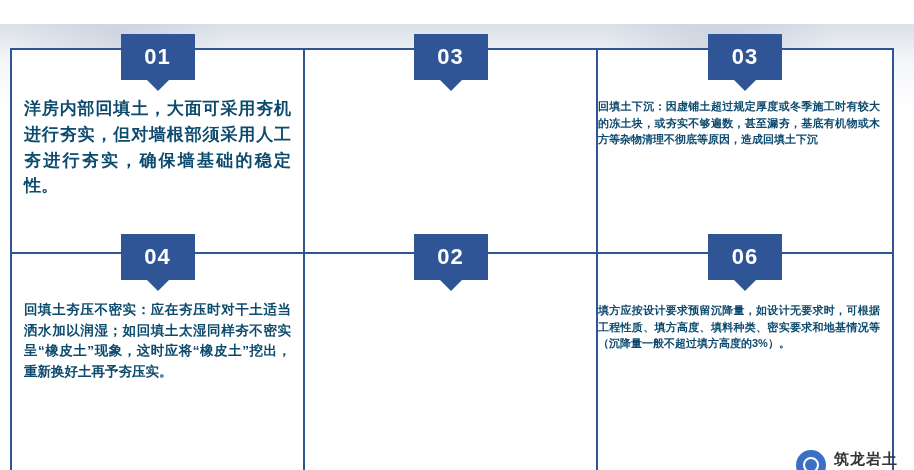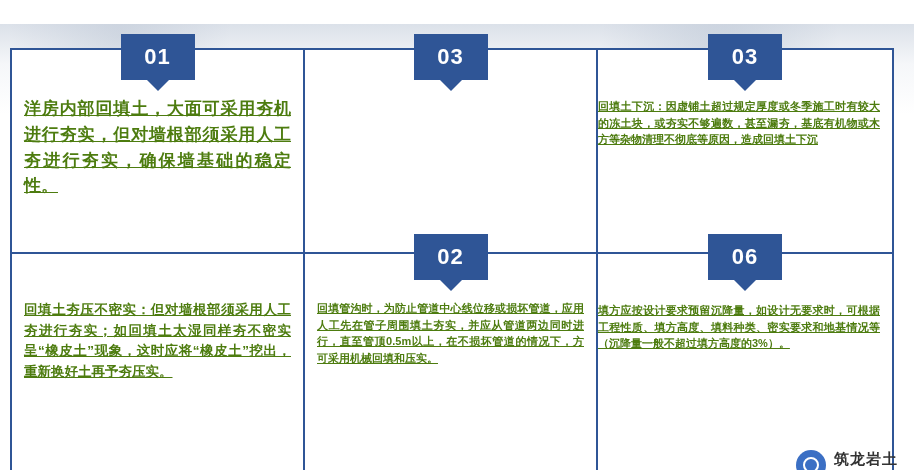--- a/index.html
+++ b/index.html
@@ -78,25 +78,24 @@
     width: 0;
     height: 0;
     border-left: 11px solid transparent;
     border-right: 11px solid transparent;
     border-top: 11px solid #2f5596;
   }
   .row1 .badge { top: -16px; }
   .row2 .badge { top: -20px; }
 
   .text {
-    color: #4d7c0f;
+    color: #0c4a6e;
     line-height: 1.52;
     text-align: justify;
     white-space: pre-wrap;
-    text-decoration: underline;
   }
   .text.big {
     font-size: 17px;
     font-weight: bold;
   }
   .text.med {
     font-size: 11px;
     font-weight: bold;
   }
   .text.sm {
@@ -168,26 +167,26 @@
     <div class="cell c2 row1">
       <div class="badge">03</div>
     </div>
 
     <div class="cell c3 row1">
       <div class="badge">03</div>
       <div class="text med">回填土下沉：因虚铺土超过规定厚度或冬季施工时有较大的冻土块，或夯实不够遍数，甚至漏夯，基底有机物或木方等杂物清理不彻底等原因，造成回填土下沉</div>
     </div>
 
     <div class="cell c1 row2">
-      <div class="text sm">回填土夯压不密实：但对墙根部须采用人工夯进行夯实；如回填土太湿同样夯不密实呈“橡皮土”现象，这时应将“橡皮土”挖出，重新换好土再予夯压实。</div>
+      <div class="badge">04</div>
+      <div class="text sm">回填土夯压不密实：应在夯压时对干土适当洒水加以润湿；如回填土太湿同样夯不密实呈“橡皮土”现象，这时应将“橡皮土”挖出，重新换好土再予夯压实。</div>
     </div>
 
     <div class="cell c2 row2">
       <div class="badge">02</div>
-      <div class="text med">回填管沟时，为防止管道中心线位移或损坏管道，应用人工先在管子周围填土夯实，并应从管道两边同时进行，直至管顶0.5m以上，在不损坏管道的情况下，方可采用机械回填和压实。</div>
     </div>
 
     <div class="cell c3 row2">
       <div class="badge">06</div>
       <div class="text med">填方应按设计要求预留沉降量，如设计无要求时，可根据工程性质、填方高度、填料种类、密实要求和地基情况等（沉降量一般不超过填方高度的3%）。</div>
     </div>
 
   </div>
 
   <div class="watermark">

